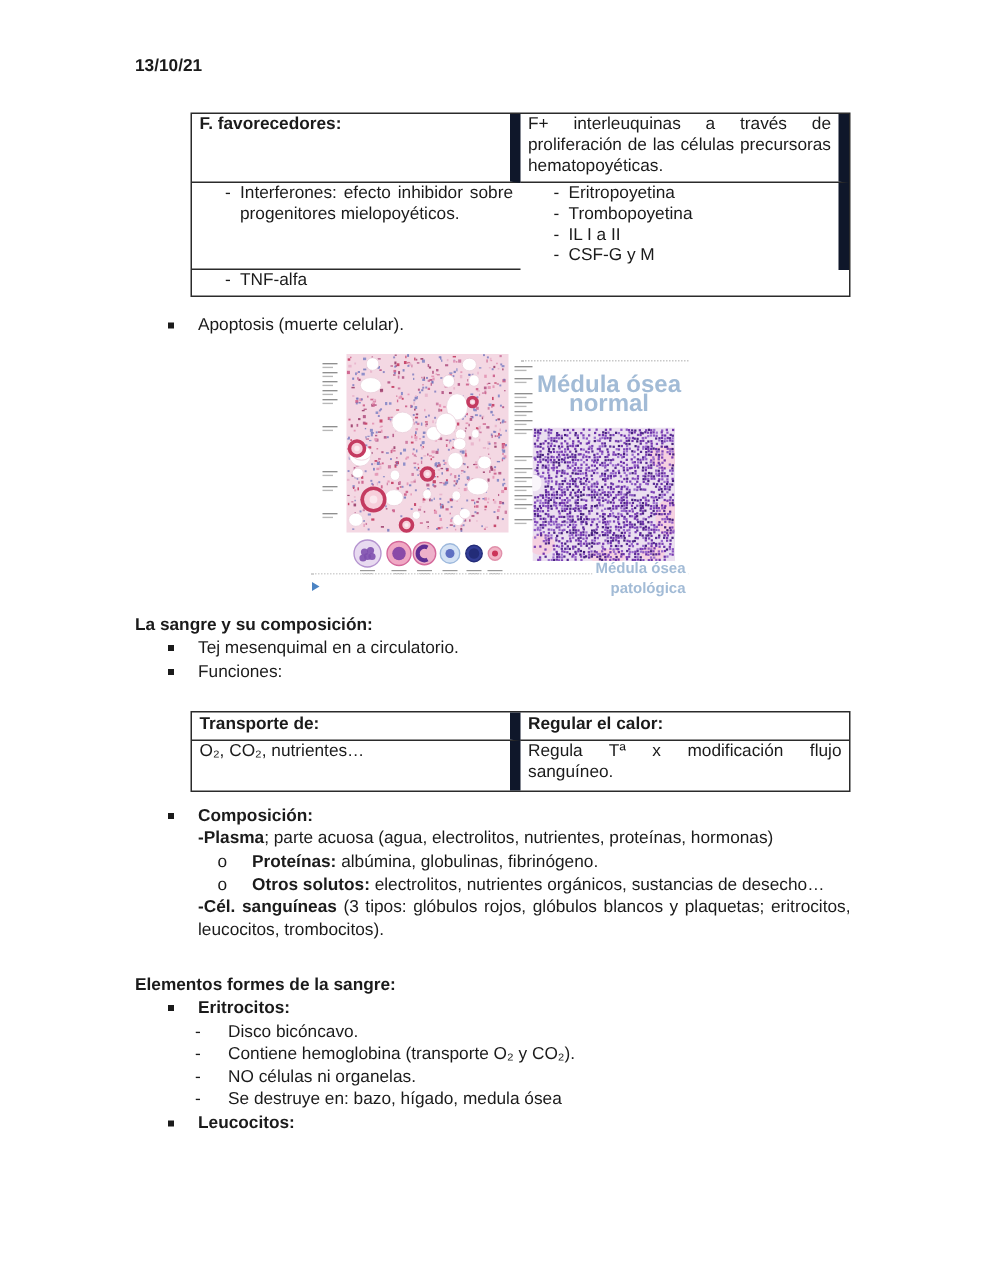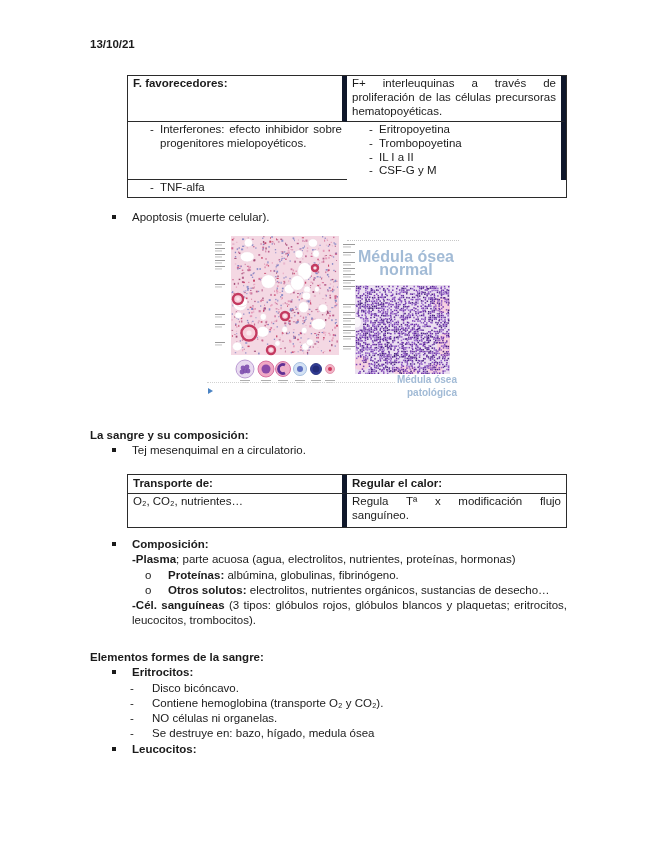--- a/index.html
+++ b/index.html
@@ -6,21 +6,21 @@
   .page{
     position:relative;width:655px;height:848px;background:#ffffff;
     font-family:"Liberation Sans","DejaVu Sans",sans-serif;
     font-size:11.5px;color:#1b1b1b;line-height:15.3px;overflow:hidden;
   }
   .abs{position:absolute;}
   .bold{font-weight:bold;}
 
   
   .tbl{display:grid;grid-template-columns:1fr 1fr;width:440px;border:1px solid #2b2b2b;box-sizing:border-box;}
-  .cell{border-right:5px solid #0f172a;border-bottom:1px solid #2b2b2b;padding:1px 5px 2px 5px;line-height:13.9px;box-sizing:border-box;}
+  .cell{border-right:7px solid #0f172a;border-bottom:1px solid #2b2b2b;padding:1px 5px 2px 5px;line-height:13.9px;box-sizing:border-box;}
   .cell.lastcol{border-right:none;}
   .cell.lastrow{border-bottom:none;}
   .hdr{font-weight:bold;}
   .just{text-align:justify;}
   .dashrow{display:flex;}
   .dashrow .dm{flex:0 0 10px;margin-left:17px;}
   .dashrow .dt{flex:1;}
 
   
   .brow{display:flex;}
@@ -2501,27 +2501,33 @@
         <ellipse cx="1.5" cy="37" rx="4.5" ry="5.5" fill="#faf6fb"></ellipse>
       </svg>
     <div class="dot-bottom"></div>
     <div class="fig-sub fig-label" style="color: rgb(162, 187, 214); text-align: right;">
       <span>Médula ósea</span><br>
       <span>patológica</span>
     </div>
     <div class="play"></div>
   </div>
 
-  <div class="abs" style="left:90px;top:428px;width:480px;">
+  <div class="abs" style="left:90px;top:410px;width:480px;">
     <div class="bold">La sangre y su composición:</div>
     <div class="brow">
       <span class="bmk">
           <span class="sq"></span>
         </span>
       <span>Tej mesenquimal en a circulatorio.</span>
+    </div>
+    <div class="brow">
+      <span class="bmk">
+          <span class="sq"></span>
+        </span>
+      <span>Funciones:</span>
     </div>
   </div>
 
   <div class="tbl abs" style="left:127px;top:474px;">
     <div class="cell hdr" style="line-height:15px;">Transporte de:</div>
     <div class="cell hdr lastcol" style="line-height:15px;">Regular el calor:</div>
     <div class="cell lastrow" style="padding-bottom:18px;">O₂, CO₂, nutrientes…</div>
     <div class="cell lastrow lastcol just">Regula Tª x modificación flujo sanguíneo.</div>
   </div>
 

